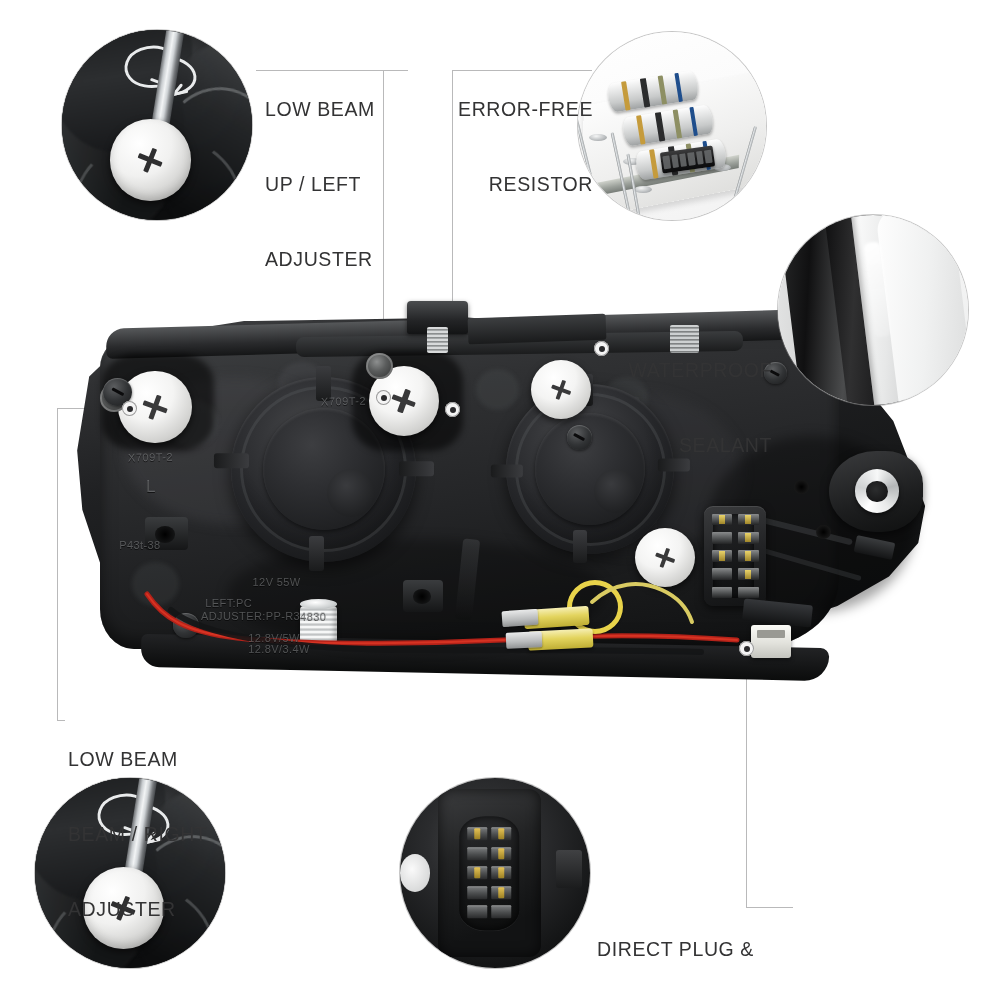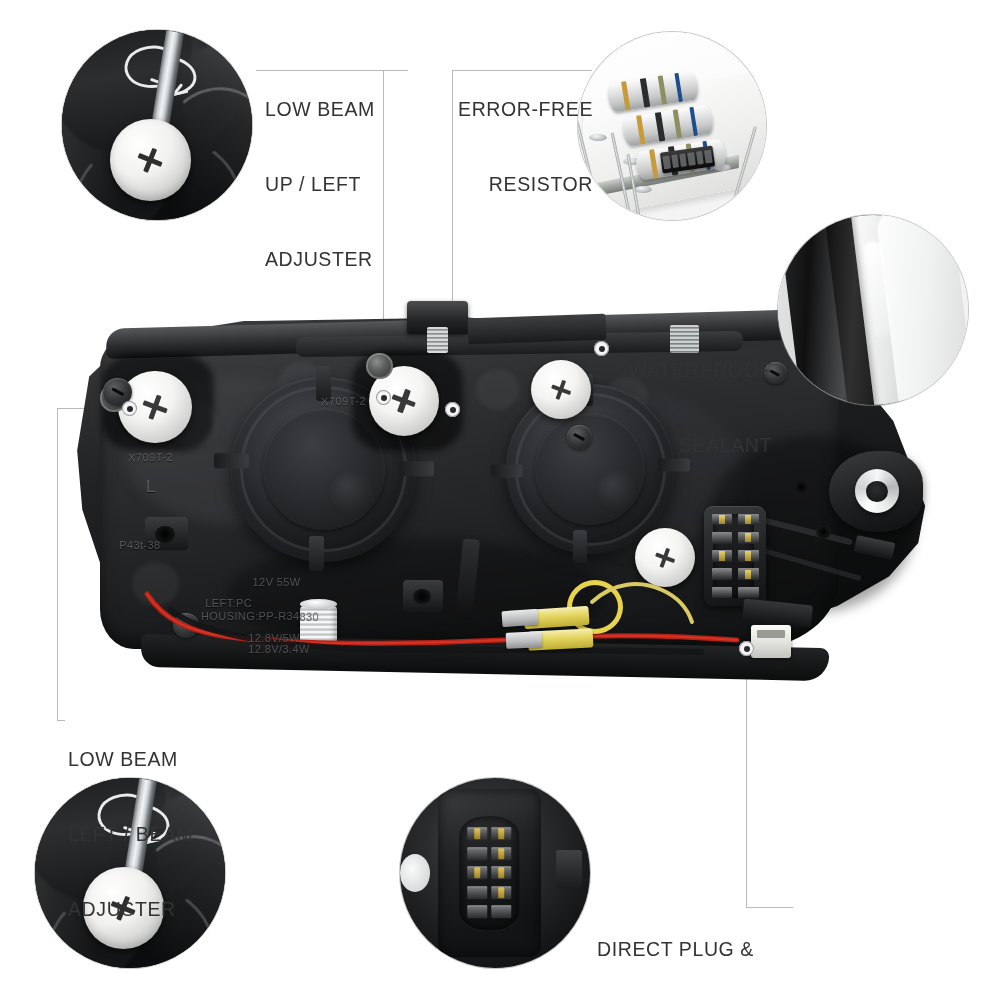--- a/index.html
+++ b/index.html
@@ -620,21 +620,21 @@
       <svg width="138" height="60" viewBox="0 0 138 60" aria-hidden="true">
         <path d="M4,26 C26,6 52,4 74,14 C92,22 100,34 104,46" fill="none" stroke="#d9cb62" stroke-width="4" stroke-linecap="round"></path>
       </svg>
     </div>
 
     <div class="mold md rot" style="left:6.5%;top:38%;">X709T-2</div>
     <div class="mold big" style="left:8.6%;top:45%;">L</div>
     <div class="mold md rot" style="left:29%;top:23%;">X709T-2</div>
     <div class="mold sm" style="left:21%;top:72%;">12V 55W</div>
     <div class="mold sm" style="left:15.5%;top:77.5%;">LEFT:PC</div>
-    <div class="mold sm" style="left:15%;top:81%;">HOUSING:PP-R34830</div>
+    <div class="mold sm" style="left:15%;top:81%;">ADJUSTER:PP-R34830</div>
     <div class="mold sm" style="left:20.5%;top:87%;">12.8V/5W</div>
     <div class="mold sm" style="left:20.5%;top:90%;">12.8V/3.4W</div>
     <div class="mold sm" style="left:5.5%;top:62%;">P43t-38</div>
   </div>
 
   <div class="layer">
     <div class="dot" style="left:376px;top:390px;"></div>
     <div class="dot" style="left:445px;top:402px;"></div>
     <div class="dot" style="left:594px;top:341px;"></div>
     <div class="dot" style="left:122px;top:401px;"></div>
@@ -791,21 +791,21 @@
     <div>SEALANT</div>
   </div>
 
   <div class="callout-text ct-right" style="left:393px;top:47px;width:200px;">
     <div>ERROR-FREE</div>
     <div>RESISTOR</div>
   </div>
 
   <div class="callout-text ct-left" style="left:68px;top:697px;">
     <div>LOW BEAM</div>
-    <div>LEFT / BEAM</div>
+    <div>BEAM / RIGHT</div>
     <div>ADJUSTER</div>
   </div>
 
   <div class="callout-text ct-left" style="left:597px;top:887px;">
     <div>DIRECT PLUG &amp;</div>
     
   </div>
 
 </div>
 

